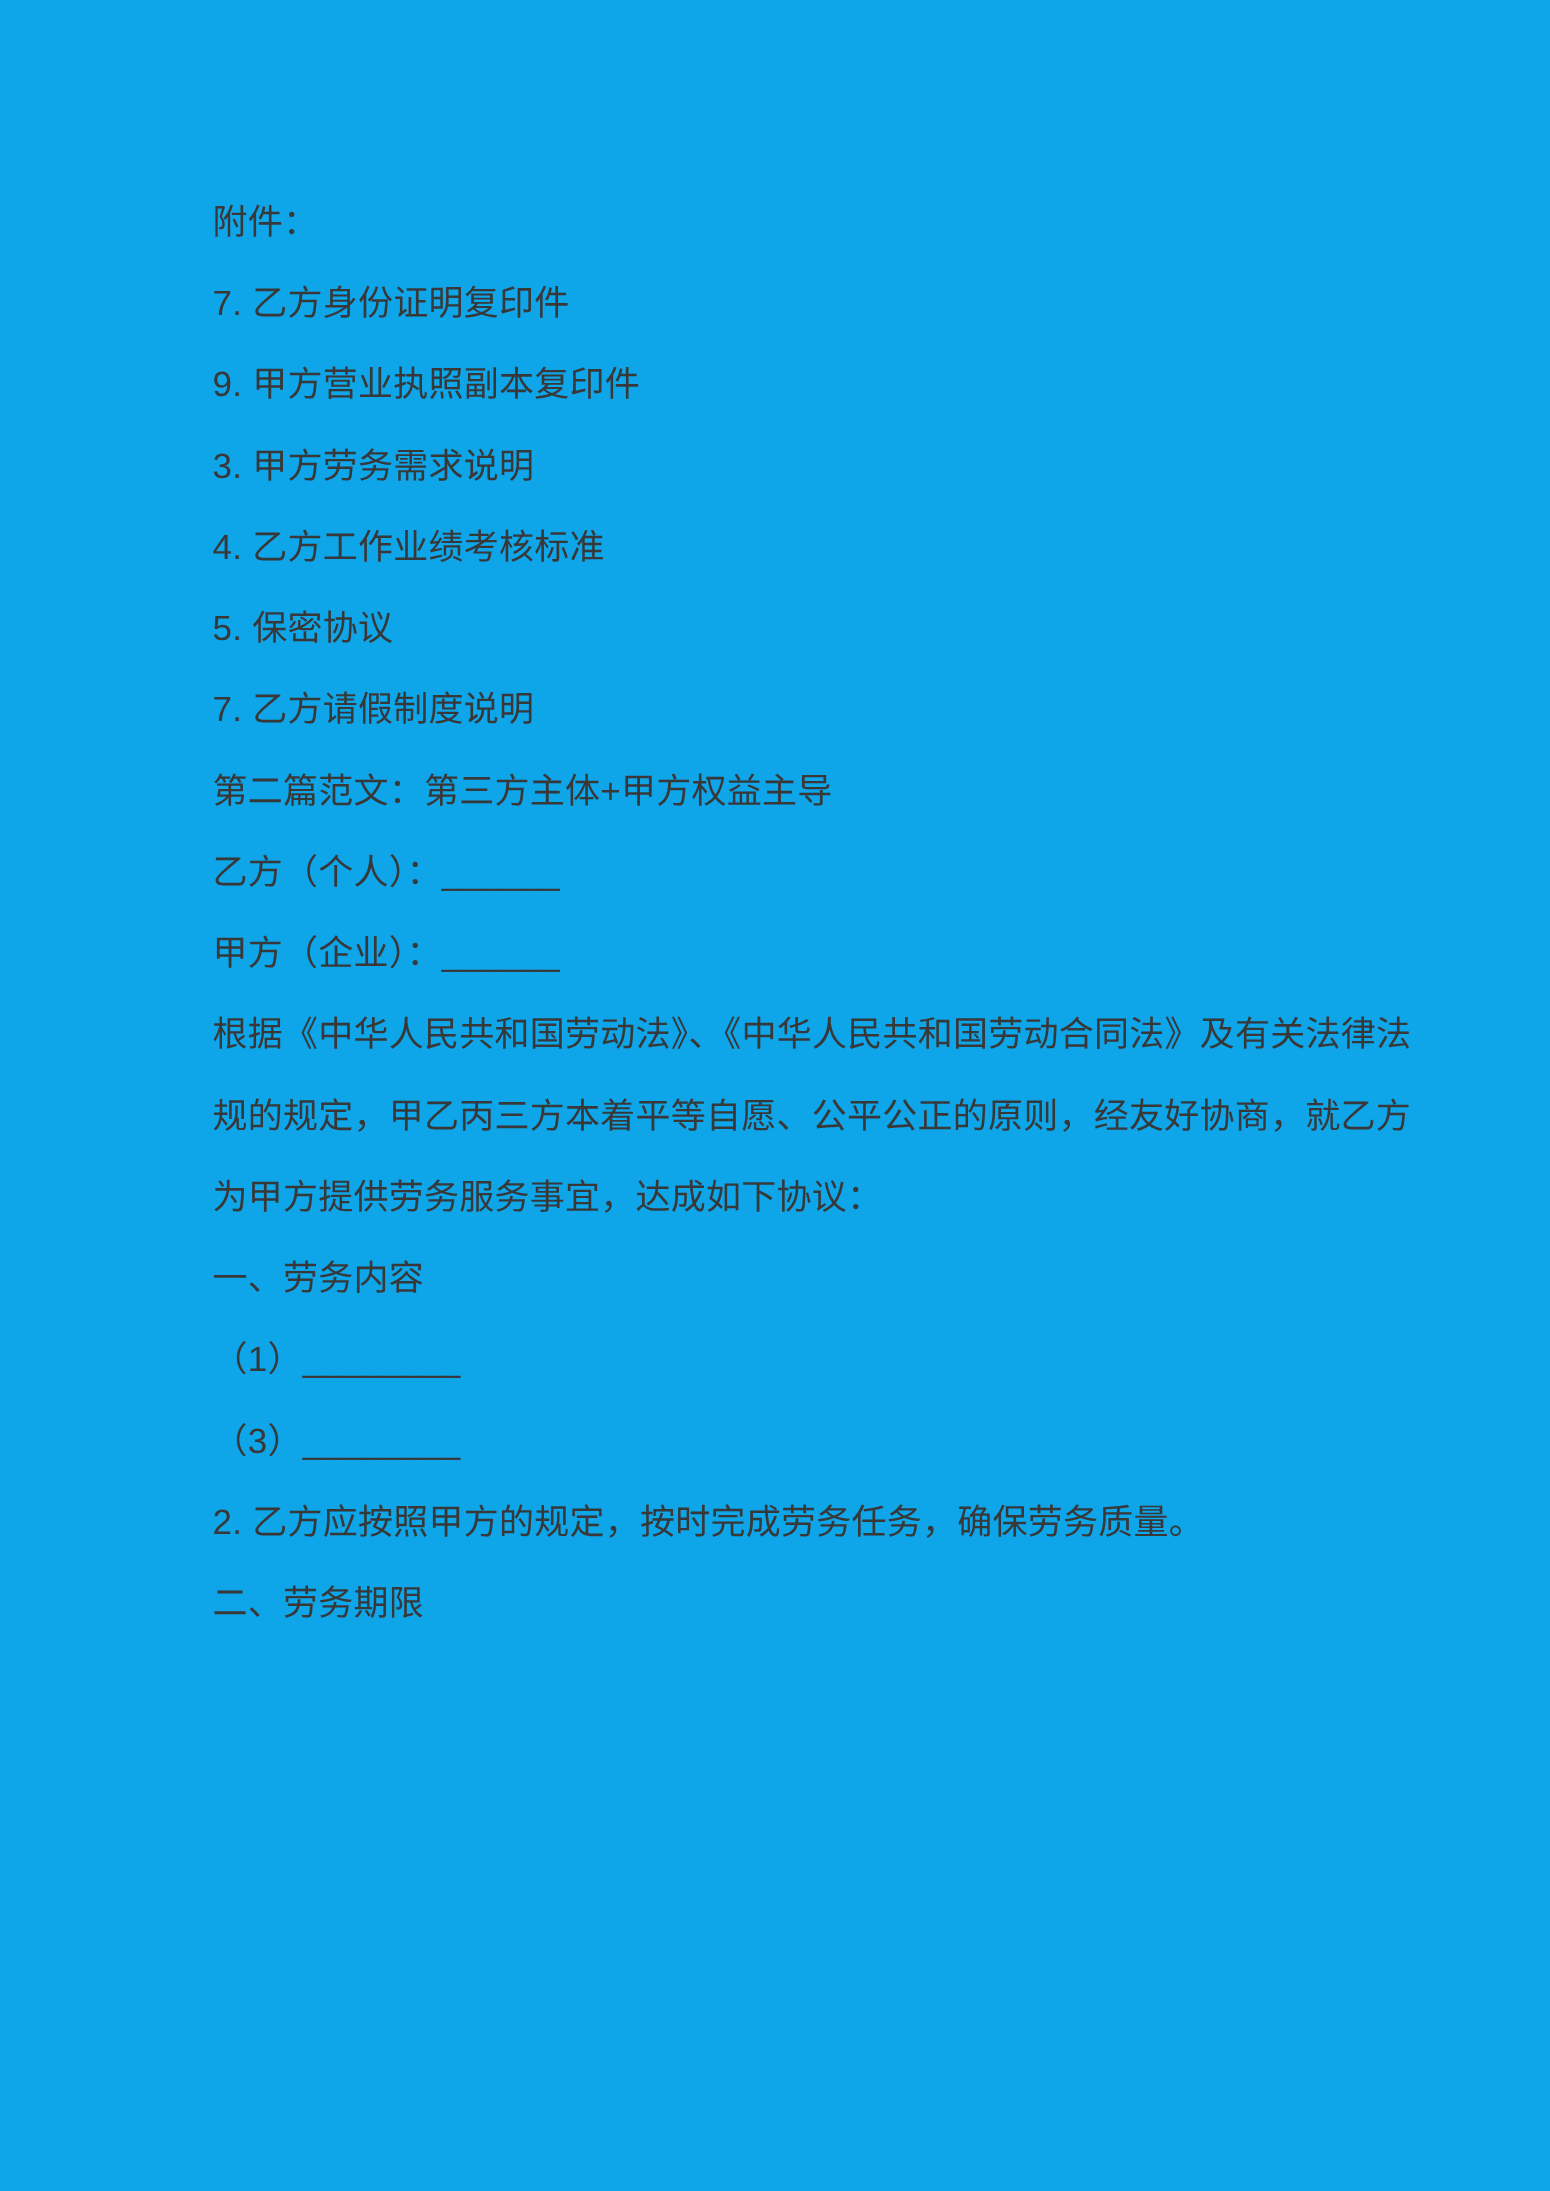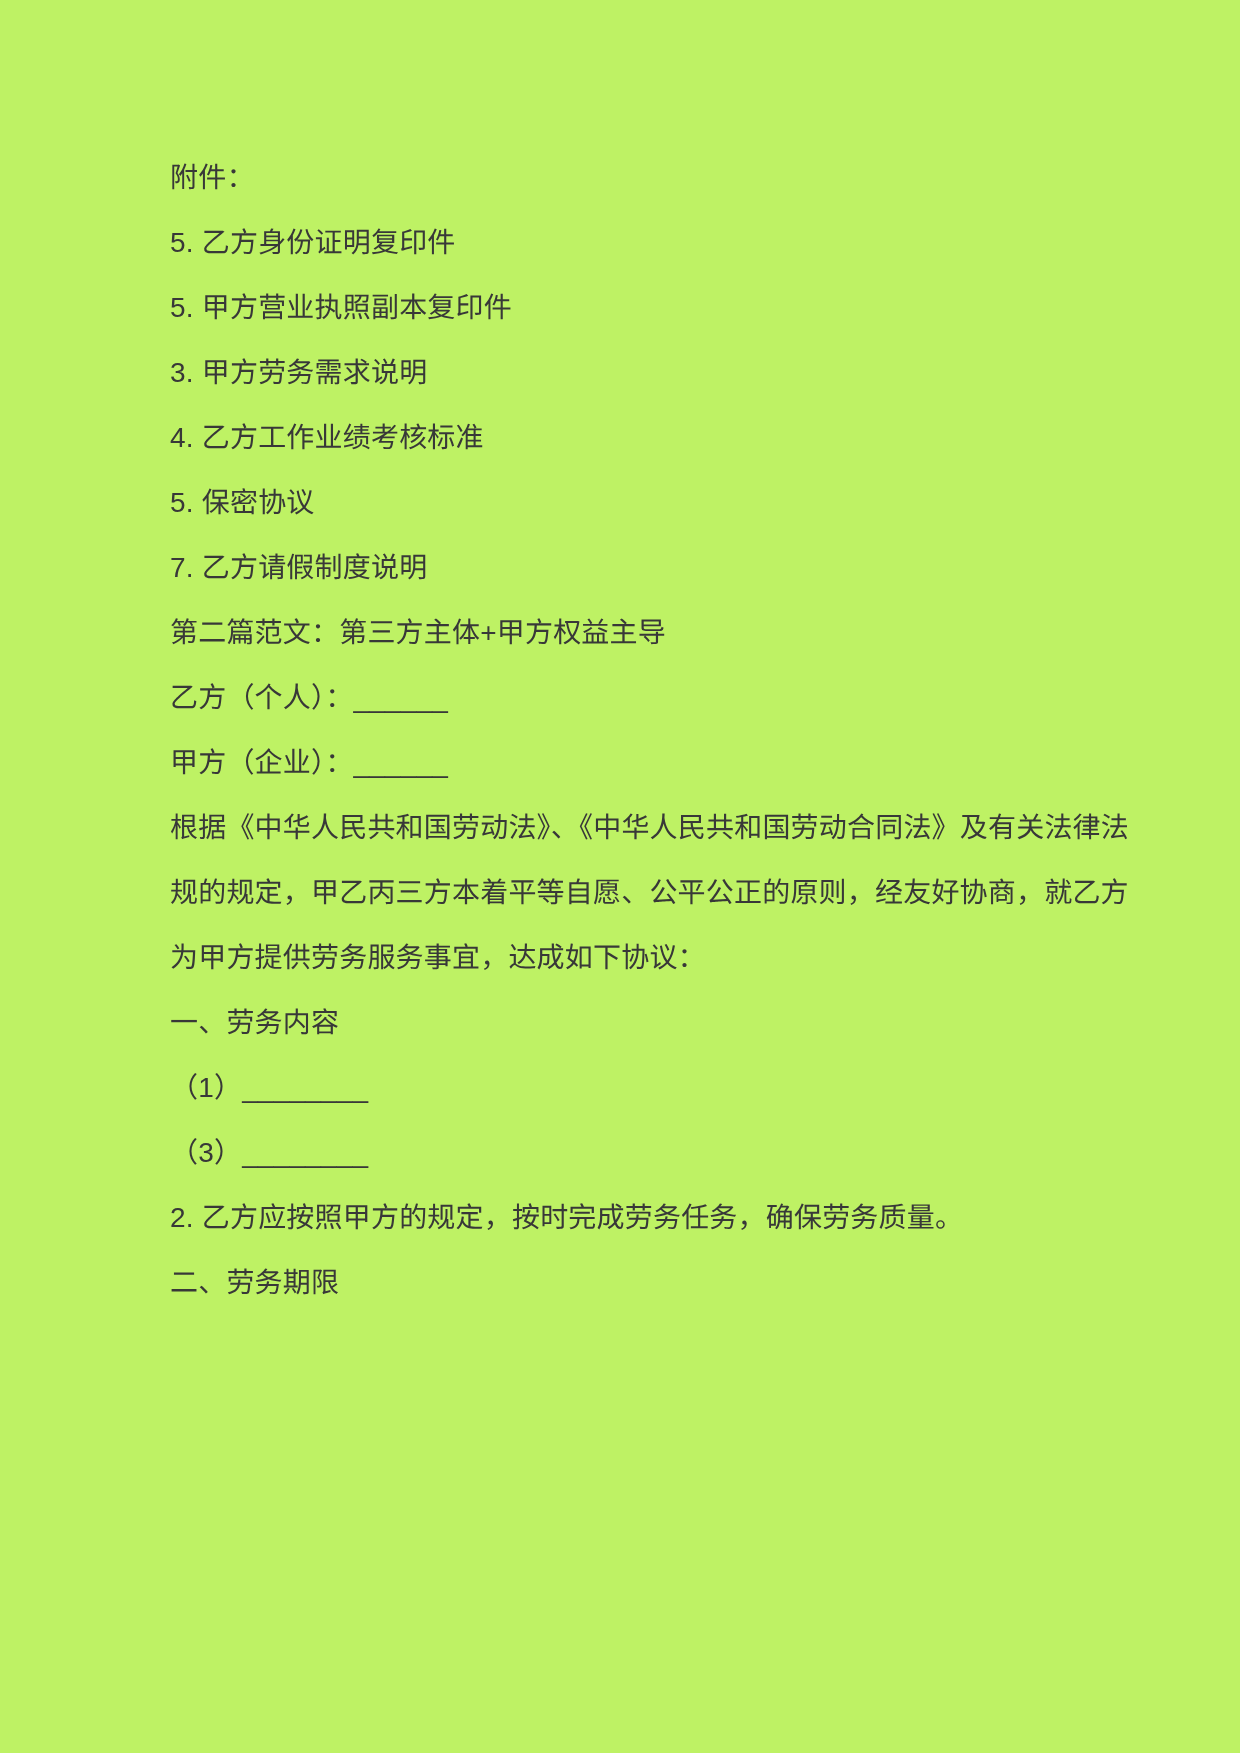--- a/index.html
+++ b/index.html
@@ -4,21 +4,21 @@
 <style>
   html, body {
     margin: 0;
     padding: 0;
     background: #ffffff;
   }
   .page {
     position: relative;
     width: 1240px;
     height: 1753px;
-    background: #bef264;
+    background: #0ea5e9;
     overflow: hidden;
     font-family: "Liberation Sans", "DejaVu Sans", sans-serif;
     color: #383838;
   }
   .content {
     position: absolute;
     left: 170px;
     top: 145px;
     width: 905px;
   }
@@ -32,22 +32,22 @@
   }
 </style>
 </head>
 <body>
 
 <div class="page">
   <div class="content">
 
     <div class="line">附件：</div>
 
-    <div class="line">5. 乙方身份证明复印件</div>
-    <div class="line">5. 甲方营业执照副本复印件</div>
+    <div class="line">7. 乙方身份证明复印件</div>
+    <div class="line">9. 甲方营业执照副本复印件</div>
     <div class="line">3. 甲方劳务需求说明</div>
     <div class="line">4. 乙方工作业绩考核标准</div>
     <div class="line">5. 保密协议</div>
     <div class="line">7. 乙方请假制度说明</div>
 
     <div class="line">第二篇范文：第三方主体+甲方权益主导</div>
 
     <div class="line">乙方（个人）：______</div>
     <div class="line">甲方（企业）：______</div>
 

